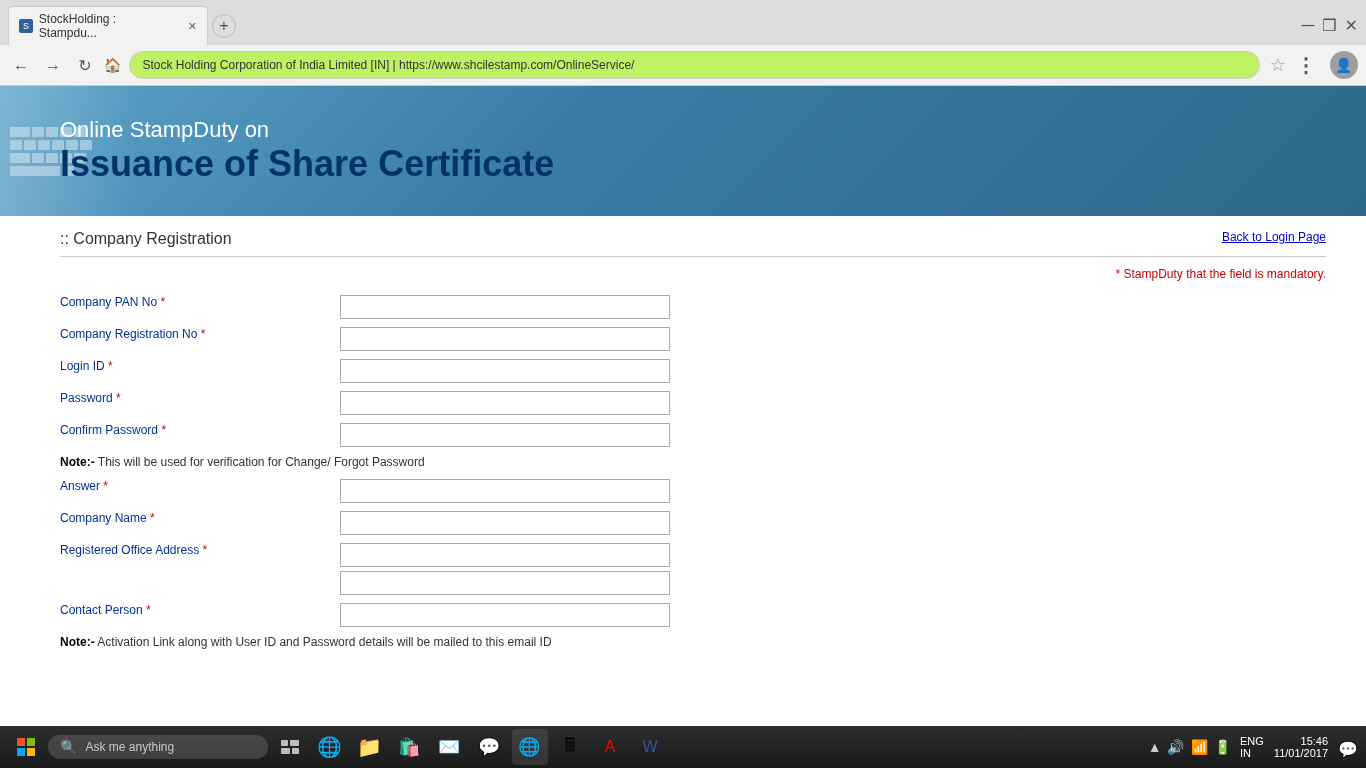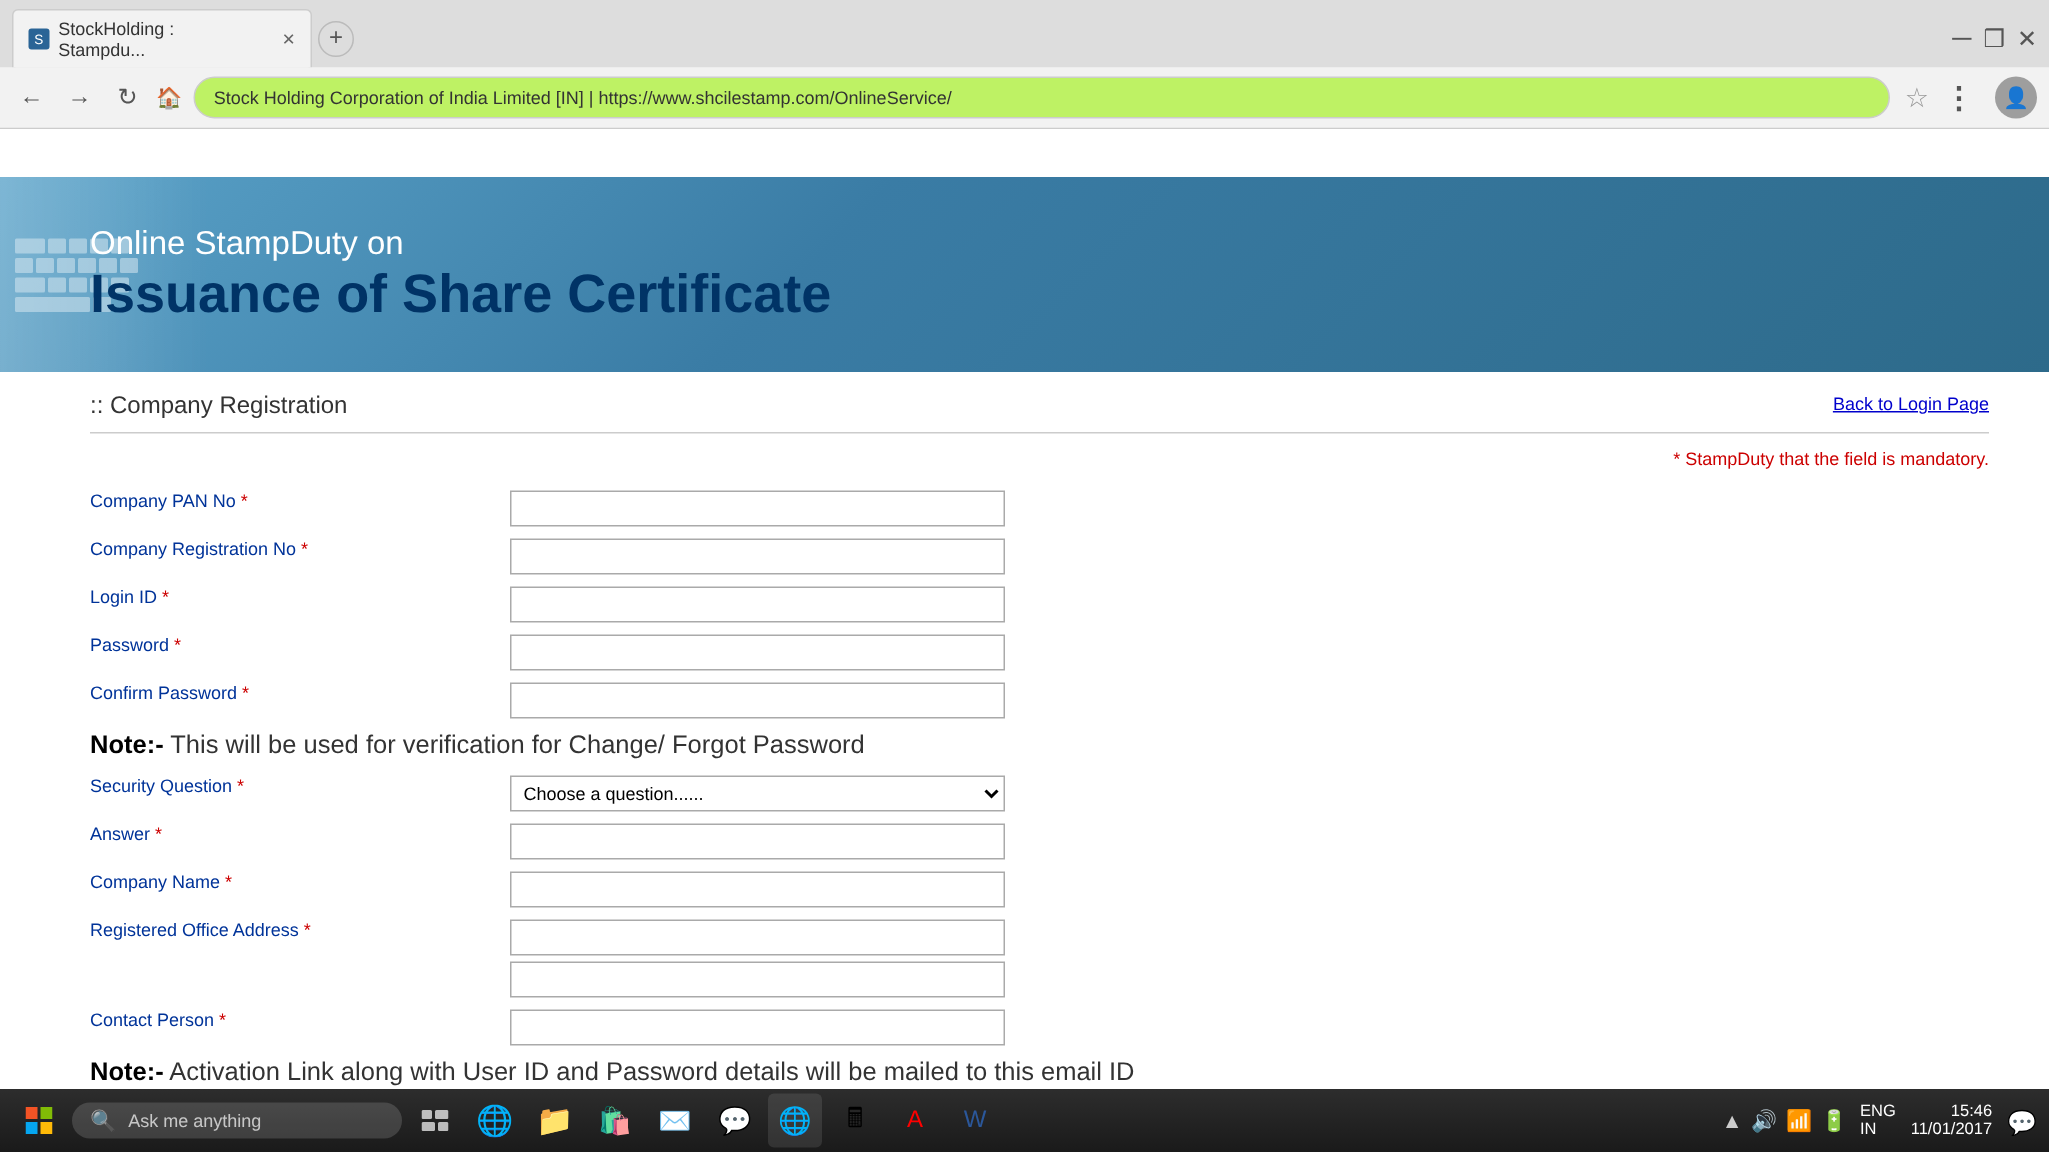--- a/index.html
+++ b/index.html
@@ -81,21 +81,20 @@
 
     
     .header-banner {
       background: linear-gradient(135deg, #5ba3c9 0%, #3a7ca5 40%, #2d6a8a 100%);
       padding: 20px 40px;
       display: flex;
       align-items: center;
       min-height: 130px;
       position: relative;
       overflow: hidden;
-      margin-top: 32px;
     }
     .header-text {
       margin-left: 20px;
       z-index: 1;
     }
     .header-text .line1 {
       font-size: 22px;
       color: #fff;
       font-weight: normal;
     }
@@ -173,21 +172,21 @@
       height: 24px;
       border: 1px solid #aaa;
       padding: 0 4px;
       font-size: 12px;
       background: #fff;
       cursor: pointer;
     }
 
     .note-row {
       margin: 8px 0 10px 0;
-      font-size: 17px;
+      font-size: 12px;
       color: #333;
     }
     .note-row .note-label {
       color: #000;
       font-weight: bold;
     }
 
     .address-inputs {
       display: flex;
       flex-direction: column;
@@ -441,28 +440,20 @@
           Confirm Password <span class="required">*</span>
         </div>
         <input class="form-input" type="password" style="">
       </div>
 
       <div class="note-row">
         <span class="note-label">Note:-</span>
         <span> This will be used for verification for Change/ Forgot Password</span>
       </div>
 
-      <div class="form-row">
-        <div class="form-label">
-          Security Question <span class="required">*</span>
-        </div>
-        <select class="form-select">
-          <option>Choose a question......</option>
-        </select>
-      </div>
 
       <div class="form-row">
         <div class="form-label">
           Answer <span class="required">*</span>
         </div>
         <input class="form-input" type="text" style="">
       </div>
 
       <div class="form-row">
         <div class="form-label">

